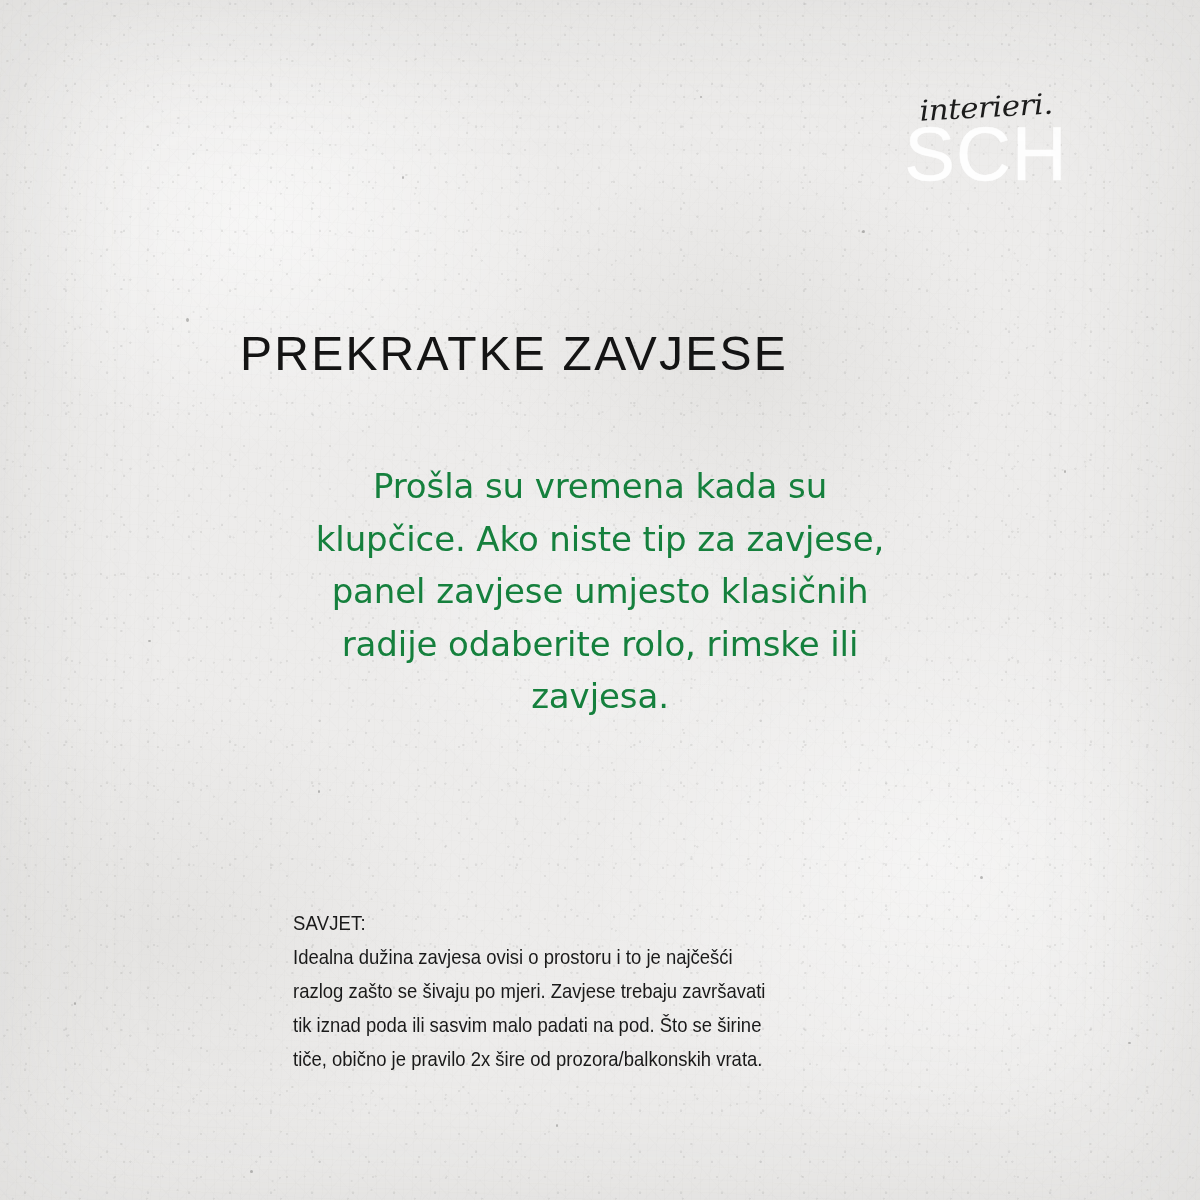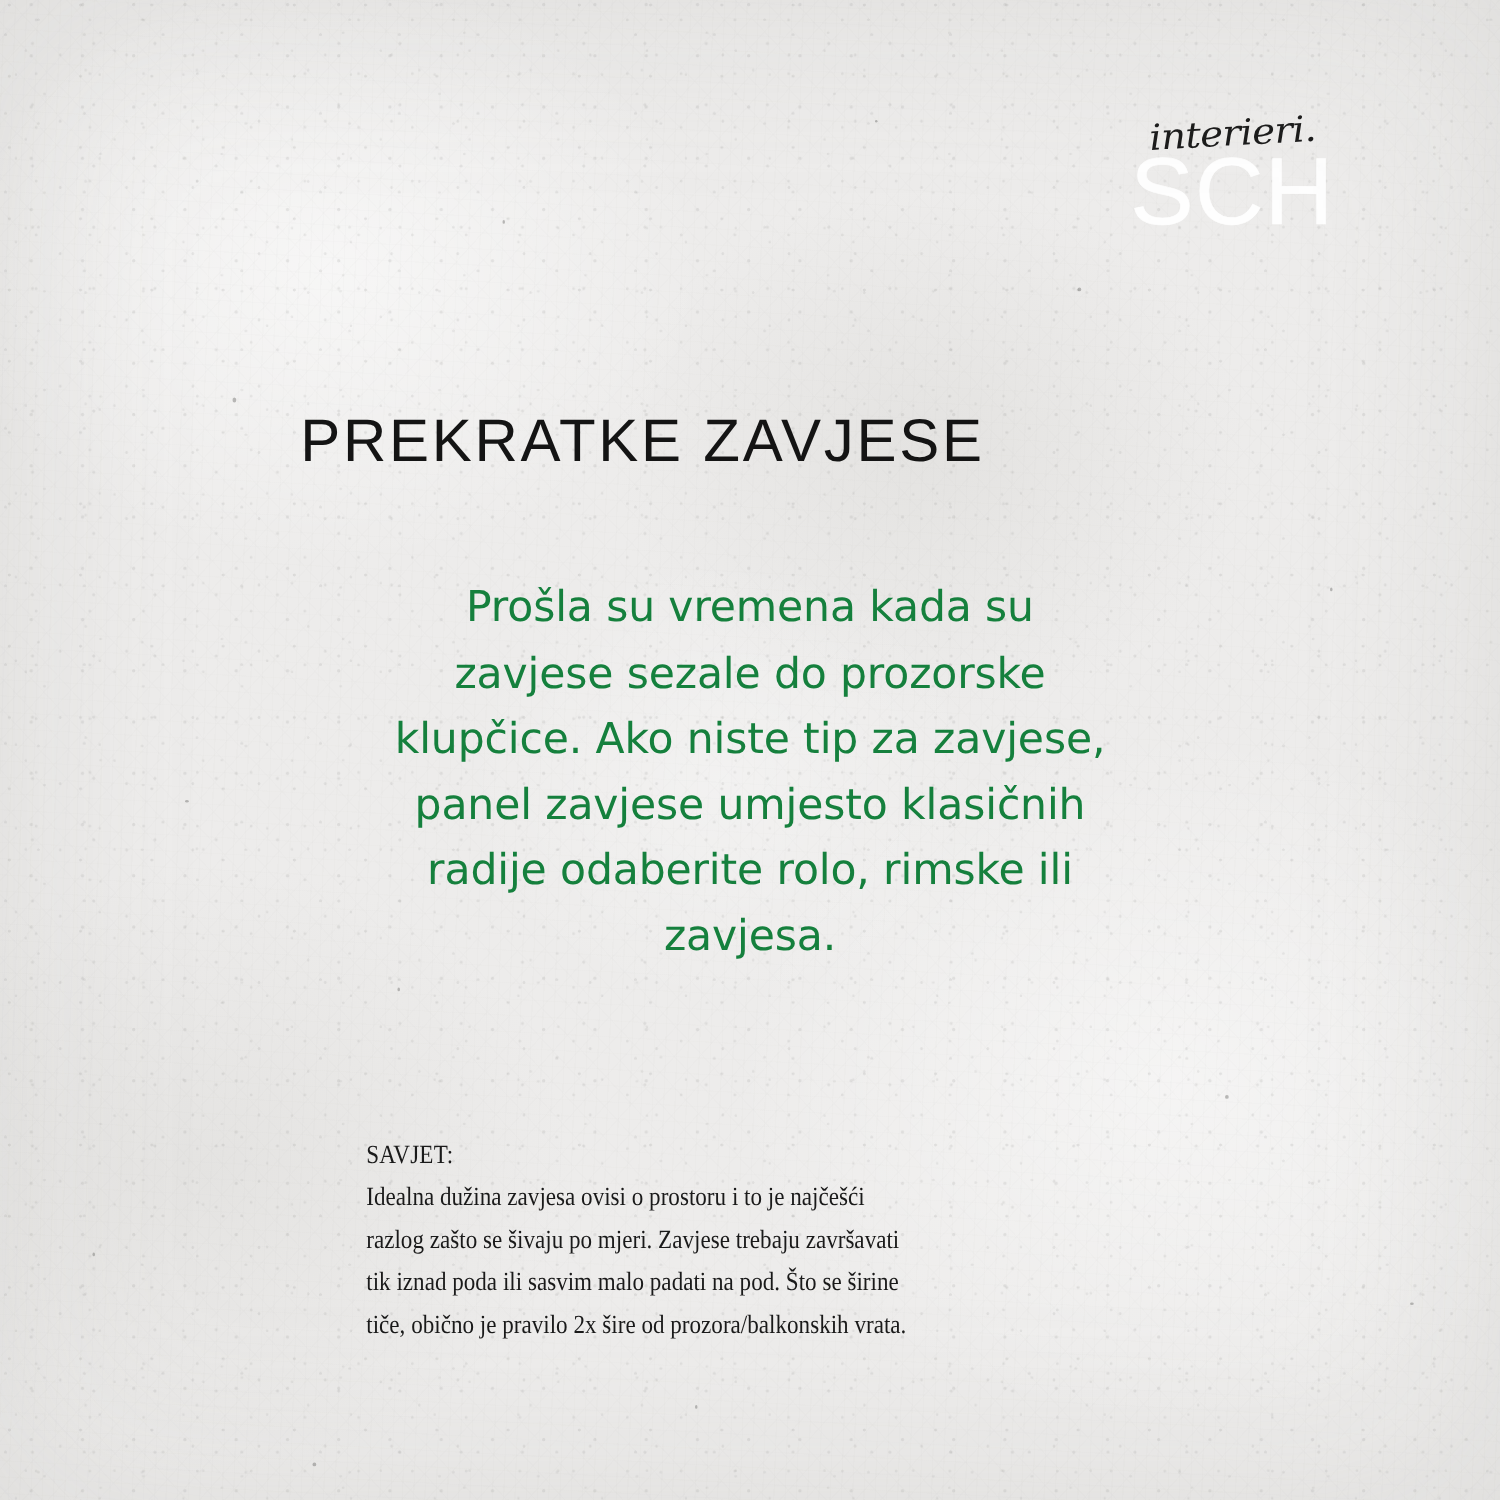--- a/index.html
+++ b/index.html
@@ -160,21 +160,21 @@
     display: block;
     white-space: nowrap;
   }
 
   
   #tip {
     position: absolute;
     left: 293px;
     top: 906px;
     width: 640px;
-    font-family: Liberation Serif, serif;
+    font-family: Liberation Sans, sans-serif;
     color: #1a1a1a;
   }
 
   #tip .tip-heading {
     display: block;
     font-size: 21px;
     font-weight: 400;
     letter-spacing: .2px;
     line-height: 34px;
     transform: scaleX(.88);
@@ -224,21 +224,20 @@
 
   <div id="logo">
     <span class="logo-mark">SCH</span>
     <span class="logo-script">interieri.</span>
   </div>
 
   <h1 id="title">PREKRATKE ZAVJESE</h1>
 
   <div id="body-copy">
     <span class="body-line">Prošla su vremena kada su</span>
-    <span class="body-line">zavjese sezale do prozorske</span>
     <span class="body-line">klupčice. Ako niste tip za zavjese,</span>
     <span class="body-line">panel zavjese umjesto klasičnih</span>
     <span class="body-line">radije odaberite rolo, rimske ili</span>
     <span class="body-line">zavjesa.</span>
   </div>
 
   <div id="tip">
     <span class="tip-heading">SAVJET:</span>
     <span class="tip-line">Idealna dužina zavjesa ovisi o prostoru i to je najčešći</span>
     <span class="tip-line">razlog zašto se šivaju po mjeri. Zavjese trebaju završavati</span>

